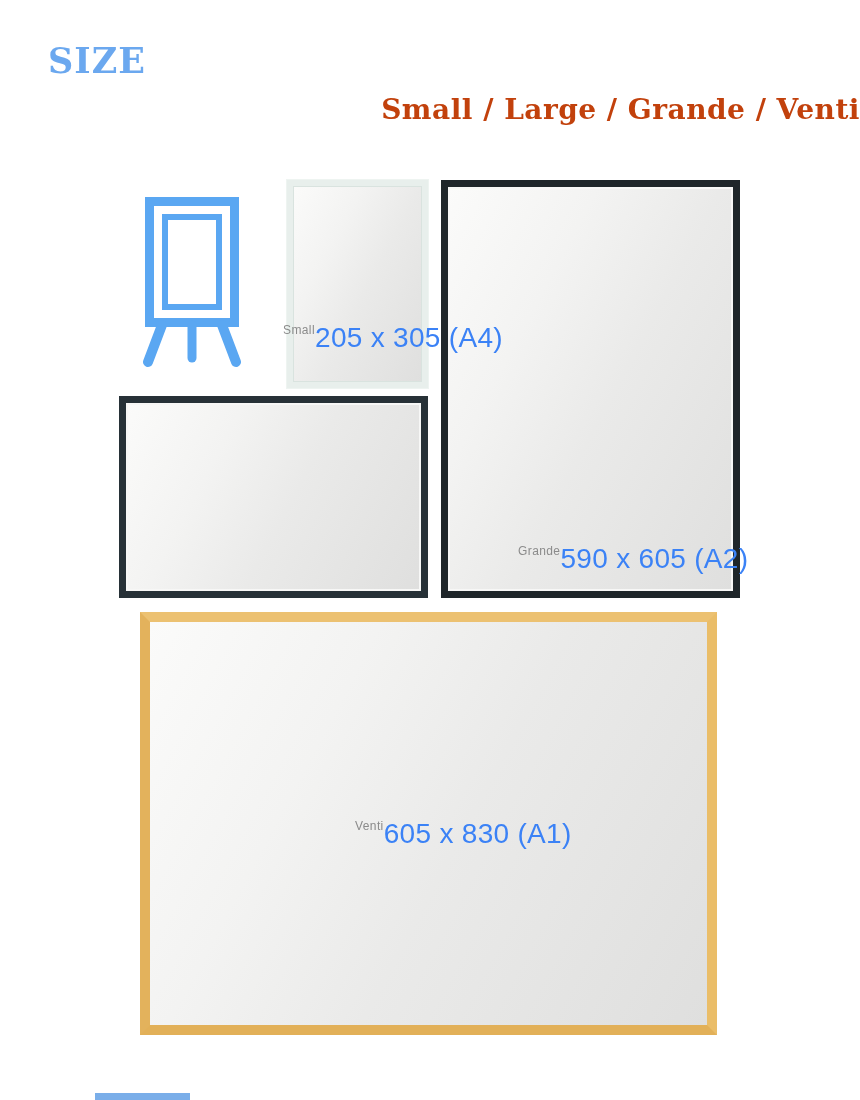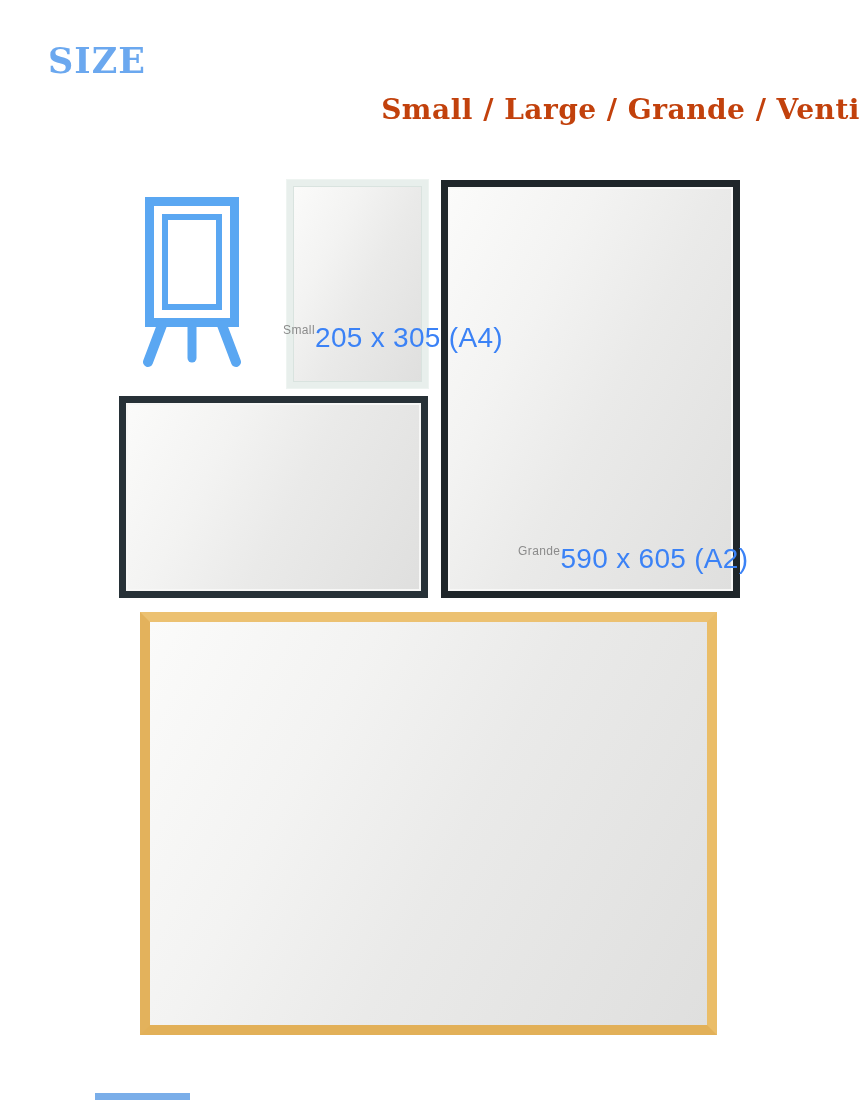--- a/index.html
+++ b/index.html
@@ -98,16 +98,20 @@
     <span class="size-name">Small</span>
     <span class="size-dims">205 x 305 (A4)</span>
   </div>
 
 
   <div class="size-label label-grande">
     <span class="size-name">Grande</span>
     <span class="size-dims">590 x 605 (A2)</span>
   </div>
 
+  <div class="size-label label-venti">
+    <span class="size-name">Venti</span>
+    <span class="size-dims">605 x 830 (A1)</span>
+  </div>
 
   <div class="bottom-bar"></div>
 
 </div>
 
 </body></html>

